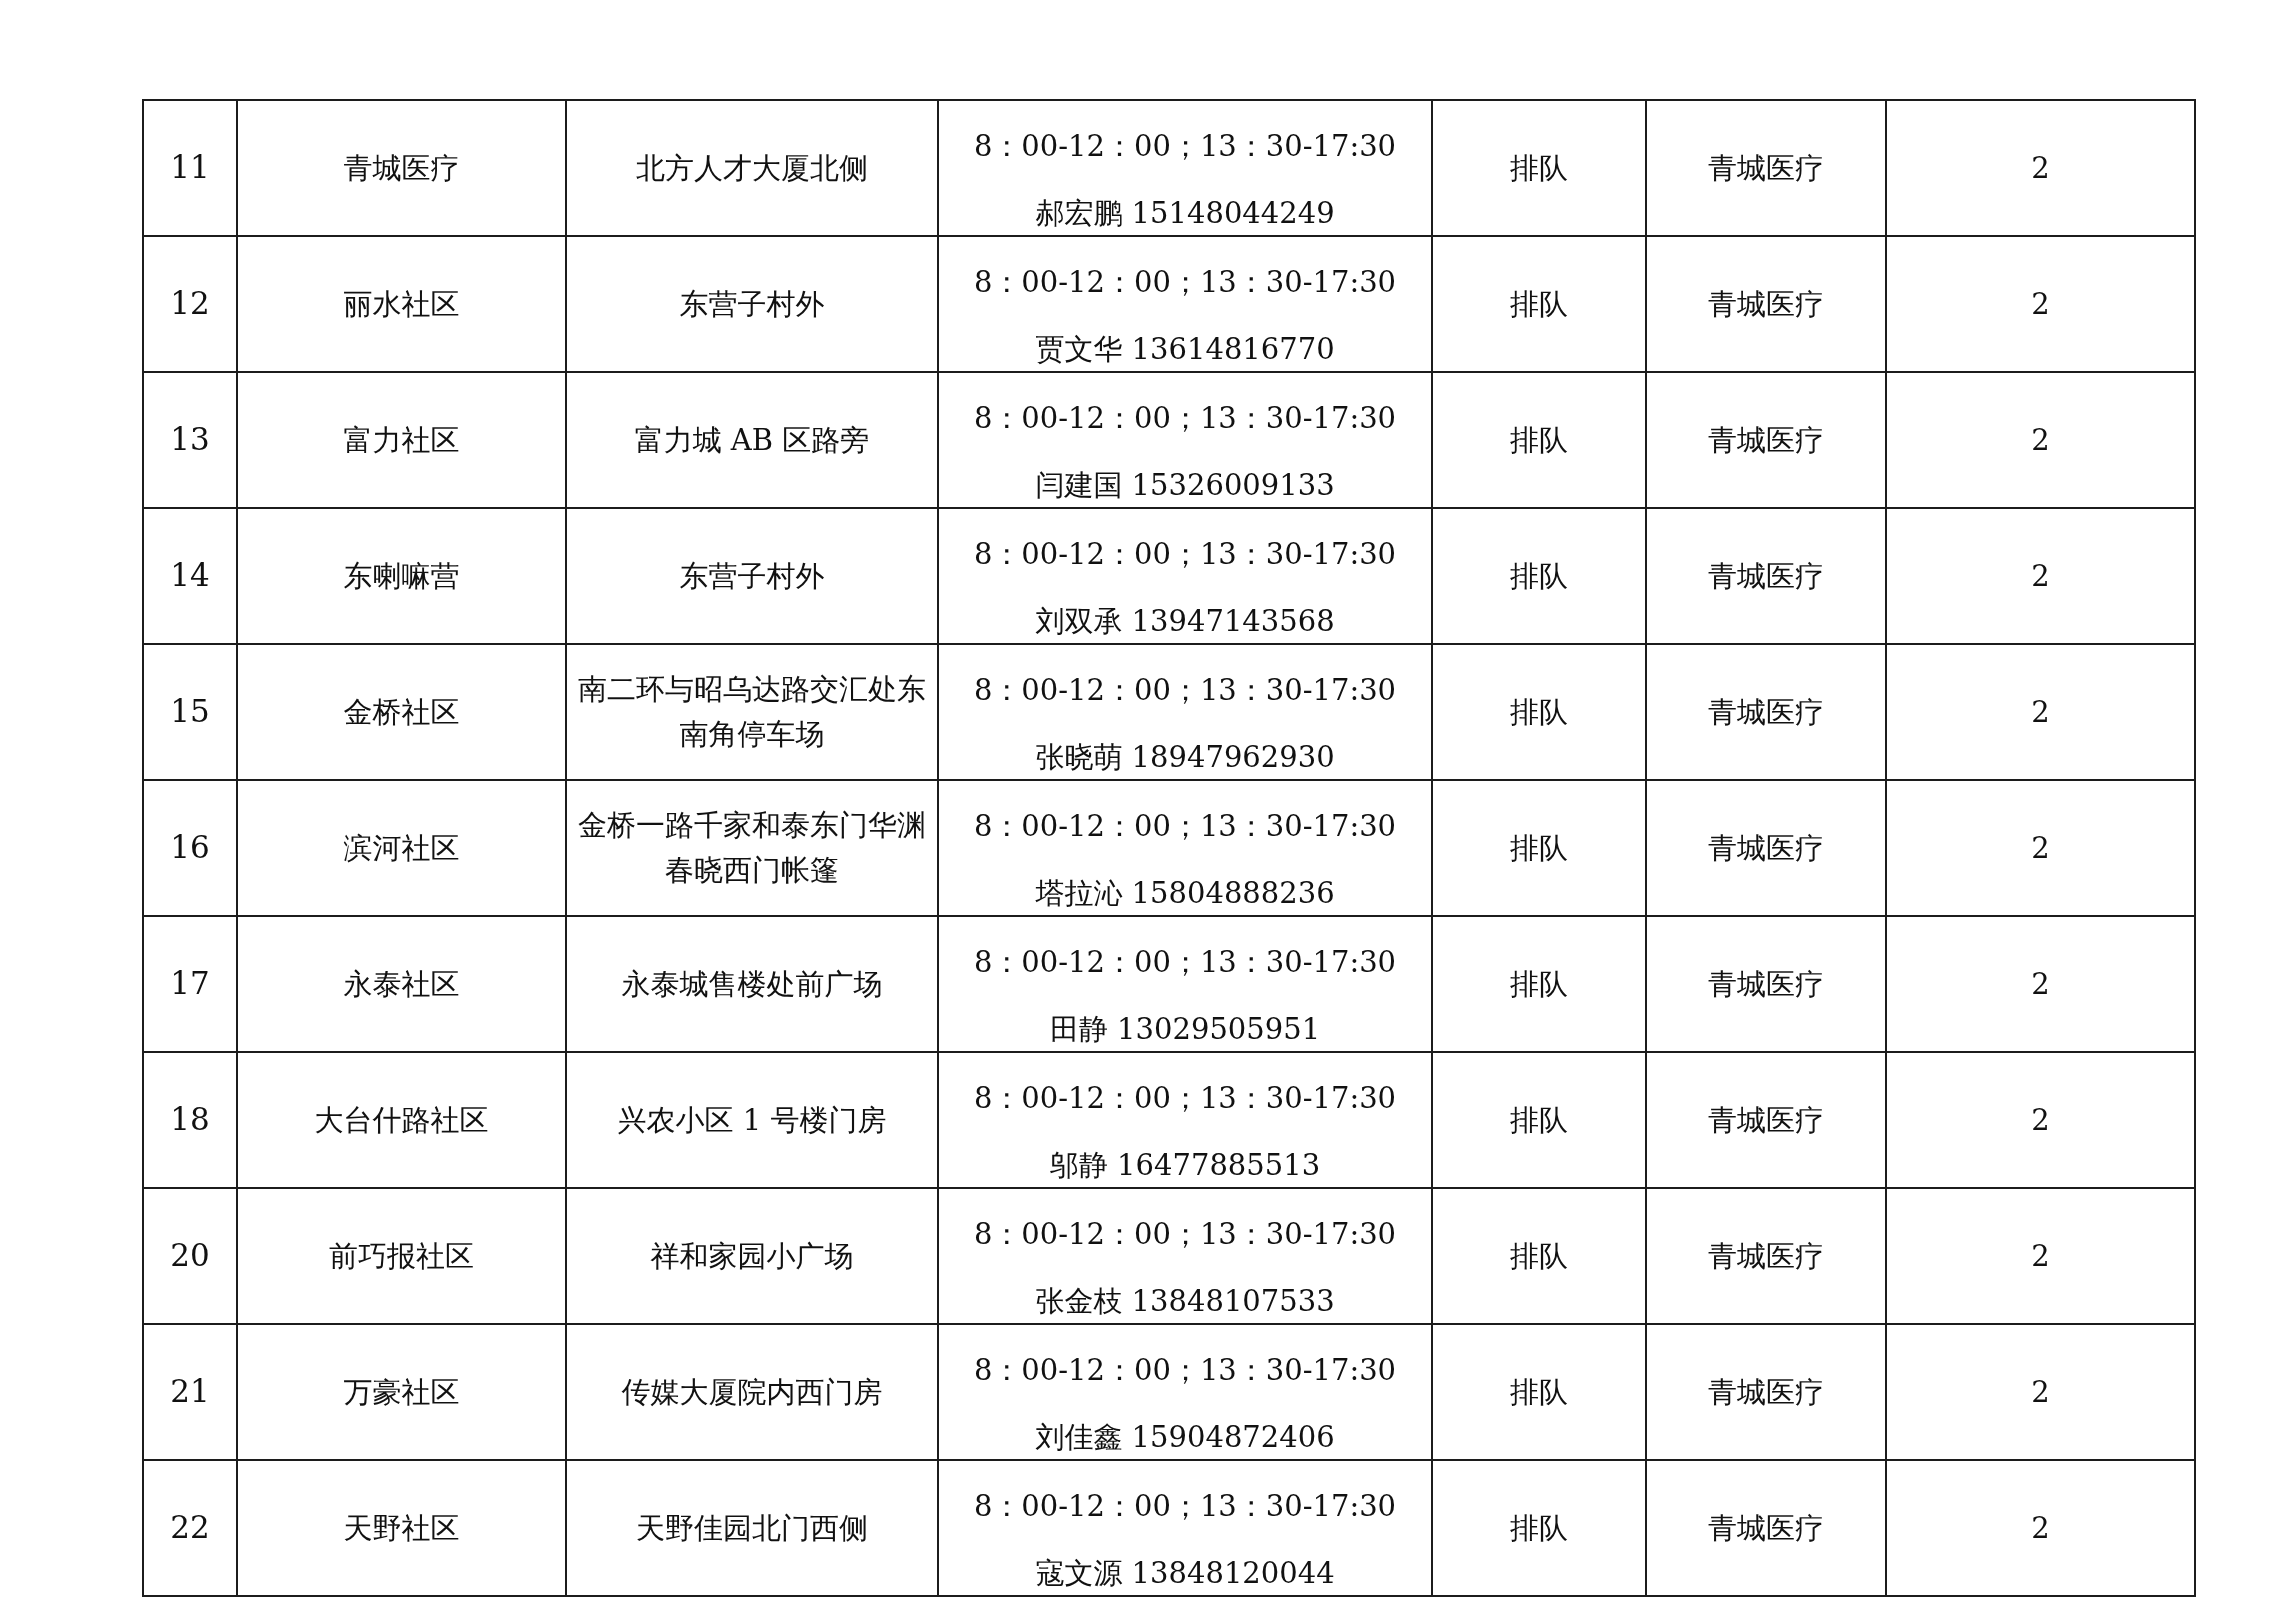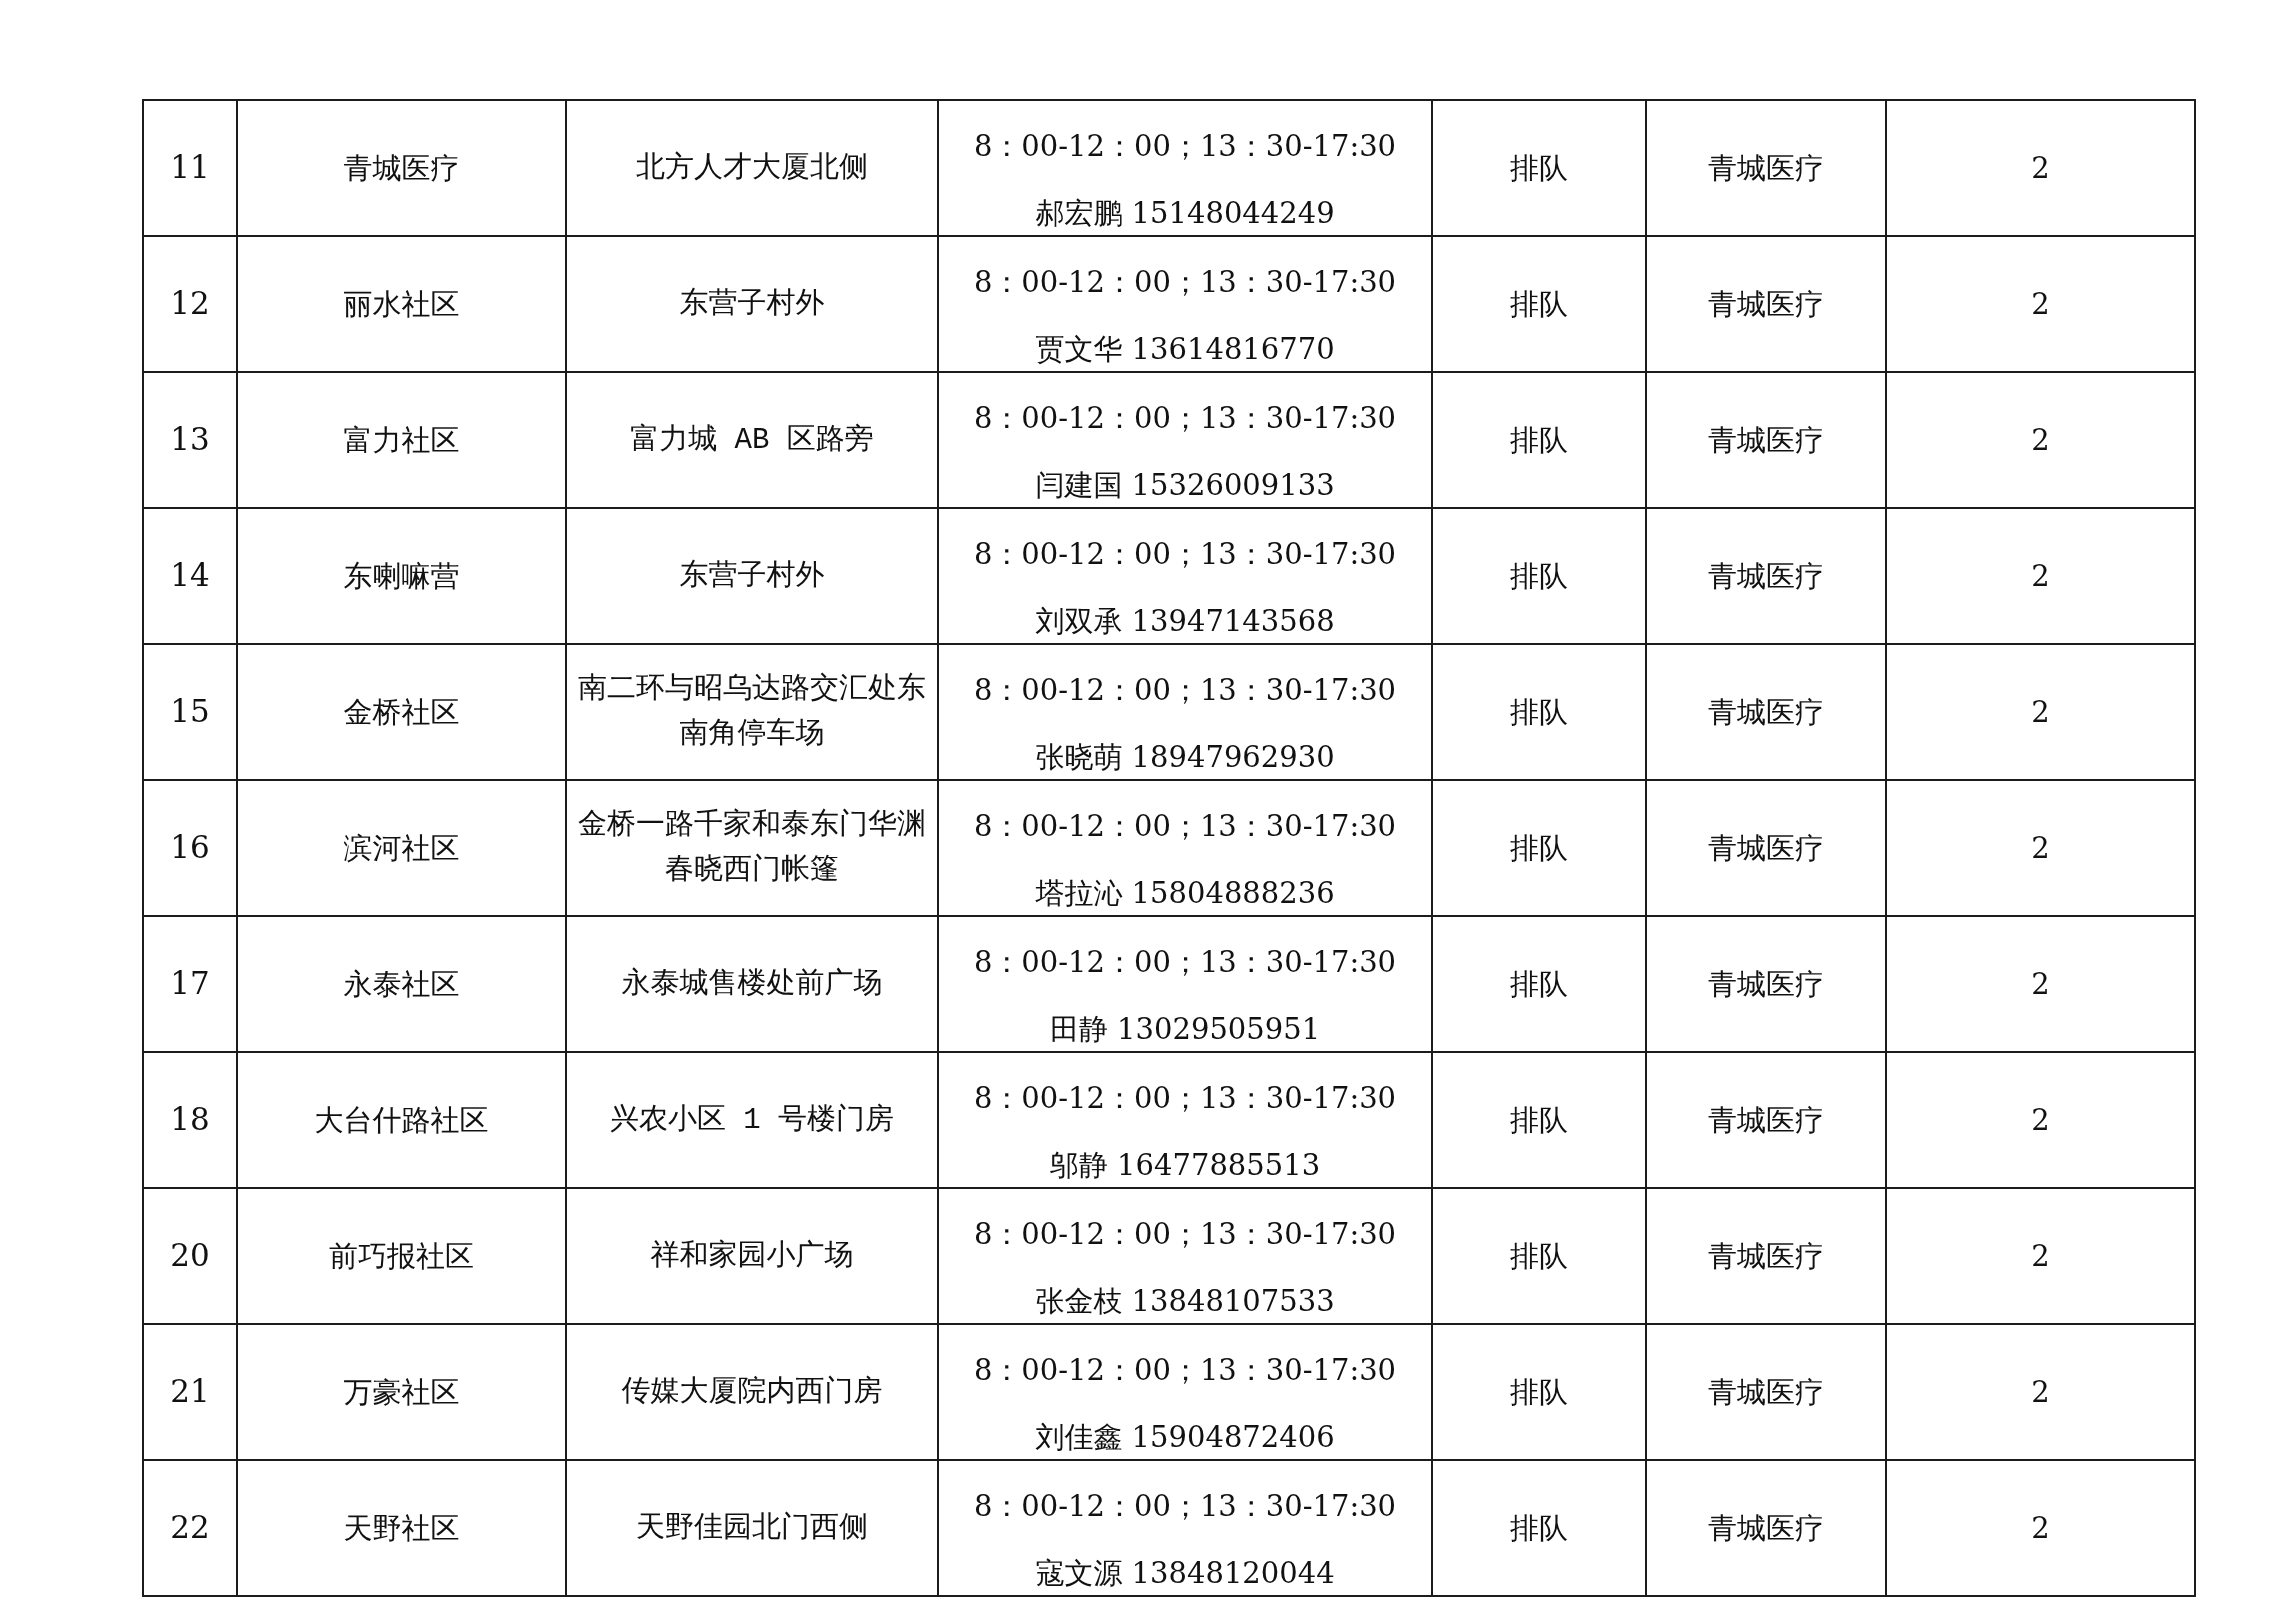--- a/index.html
+++ b/index.html
@@ -35,21 +35,20 @@
     overflow: hidden;
   }
   table.grid tr {
     height: 111px;
   }
   td.c-num span {
     font-size: 31px;
   }
   td.c-loc {
     padding: 0 25.5px;
-    font-family: Liberation Mono, monospace;
   }
   td.c-sched .line {
     display: block;
     line-height: 43px;
     margin-top: 24px;
   }
   .col-num      { width: 94px;  }
   .col-community{ width: 329px; }
   .col-location { width: 372px; }
   .col-schedule { width: 494px; }

